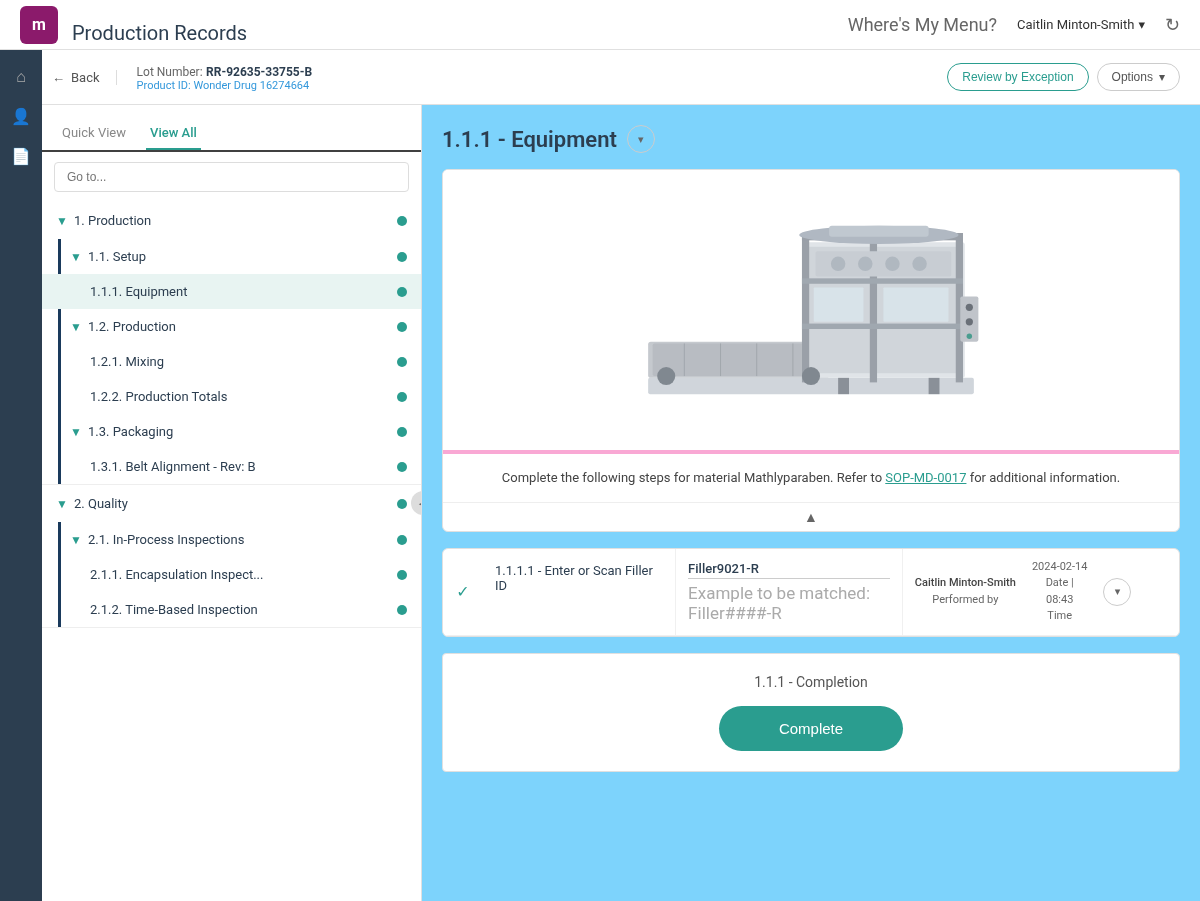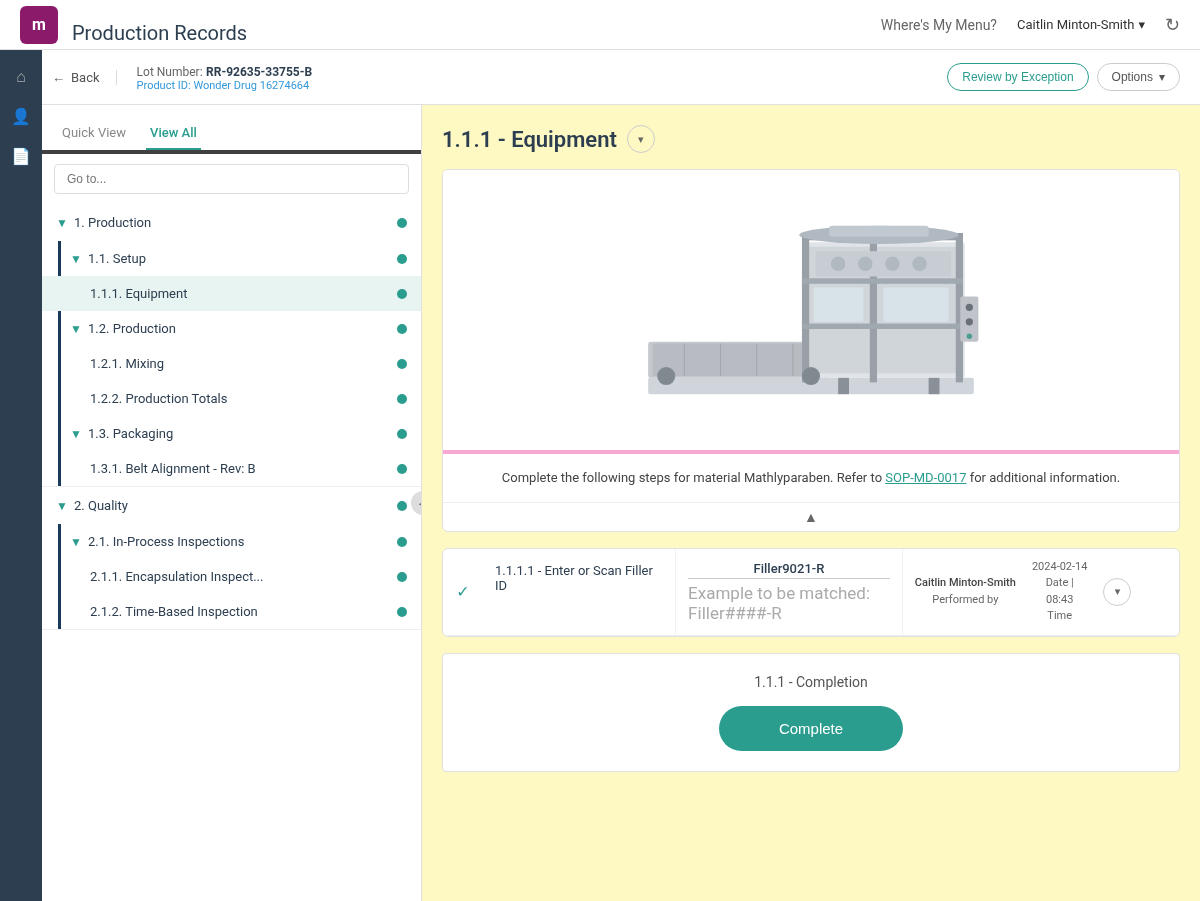--- a/index.html
+++ b/index.html
@@ -36,21 +36,21 @@
       flex: 1;
       margin-top: 16px;
     }
     .nav-right {
       display: flex;
       align-items: center;
       gap: 20px;
     }
     .nav-link {
       color: #666;
-      font-size: 14px;
+      font-size: 18px;
       cursor: pointer;
     }
     .nav-user {
       display: flex;
       align-items: center;
       gap: 4px;
       font-size: 13px;
       color: #333;
       cursor: pointer;
     }
@@ -149,21 +149,21 @@
       background: #fff;
       border-right: 1px solid #e0e0e0;
       display: flex;
       flex-direction: column;
       flex-shrink: 0;
       overflow-y: auto;
     }
     .panel-tabs {
       display: flex;
       padding: 12px 16px 0;
-      border-bottom: 4px solid #404040;
+      border-bottom: 2px solid #404040;
       gap: 16px;
     }
     .panel-tab {
       padding: 8px 4px;
       font-size: 13px;
       color: #888;
       cursor: pointer;
       border-bottom: 2px solid transparent;
     }
     .panel-tab.active {
@@ -214,21 +214,21 @@
       padding: 11px 14px;
       cursor: pointer;
       background: #fff;
     }
 
     
     .right-content {
       flex: 1;
       overflow-y: auto;
       padding: 20px;
-      background: #fef9c3;
+      background: #7dd3fc;
       position: relative;
     }
 
     .section-title-bar {
       display: flex;
       align-items: center;
       margin-bottom: 16px;
       gap: 10px;
     }
     .section-title {
@@ -344,21 +344,20 @@
       justify-content: center;
       border-right: 1px solid #f0f0f0;
     }
     .data-field-value {
       font-size: 13px;
       color: #2c3e50;
       font-weight: 500;
       border-bottom: 1px solid #ccc;
       padding-bottom: 2px;
       margin-bottom: 4px;
-      text-align: center;
     }
     .data-field-hint { font-size: 17px; color: #aaa; }
     .data-meta-col {
       padding: 10px 12px;
       display: flex;
       gap: 16px;
       align-items: center;
       flex: 1.5;
     }
     .meta-block { font-size: 11px; color: #666; text-align: center; line-height: 1.5; }

